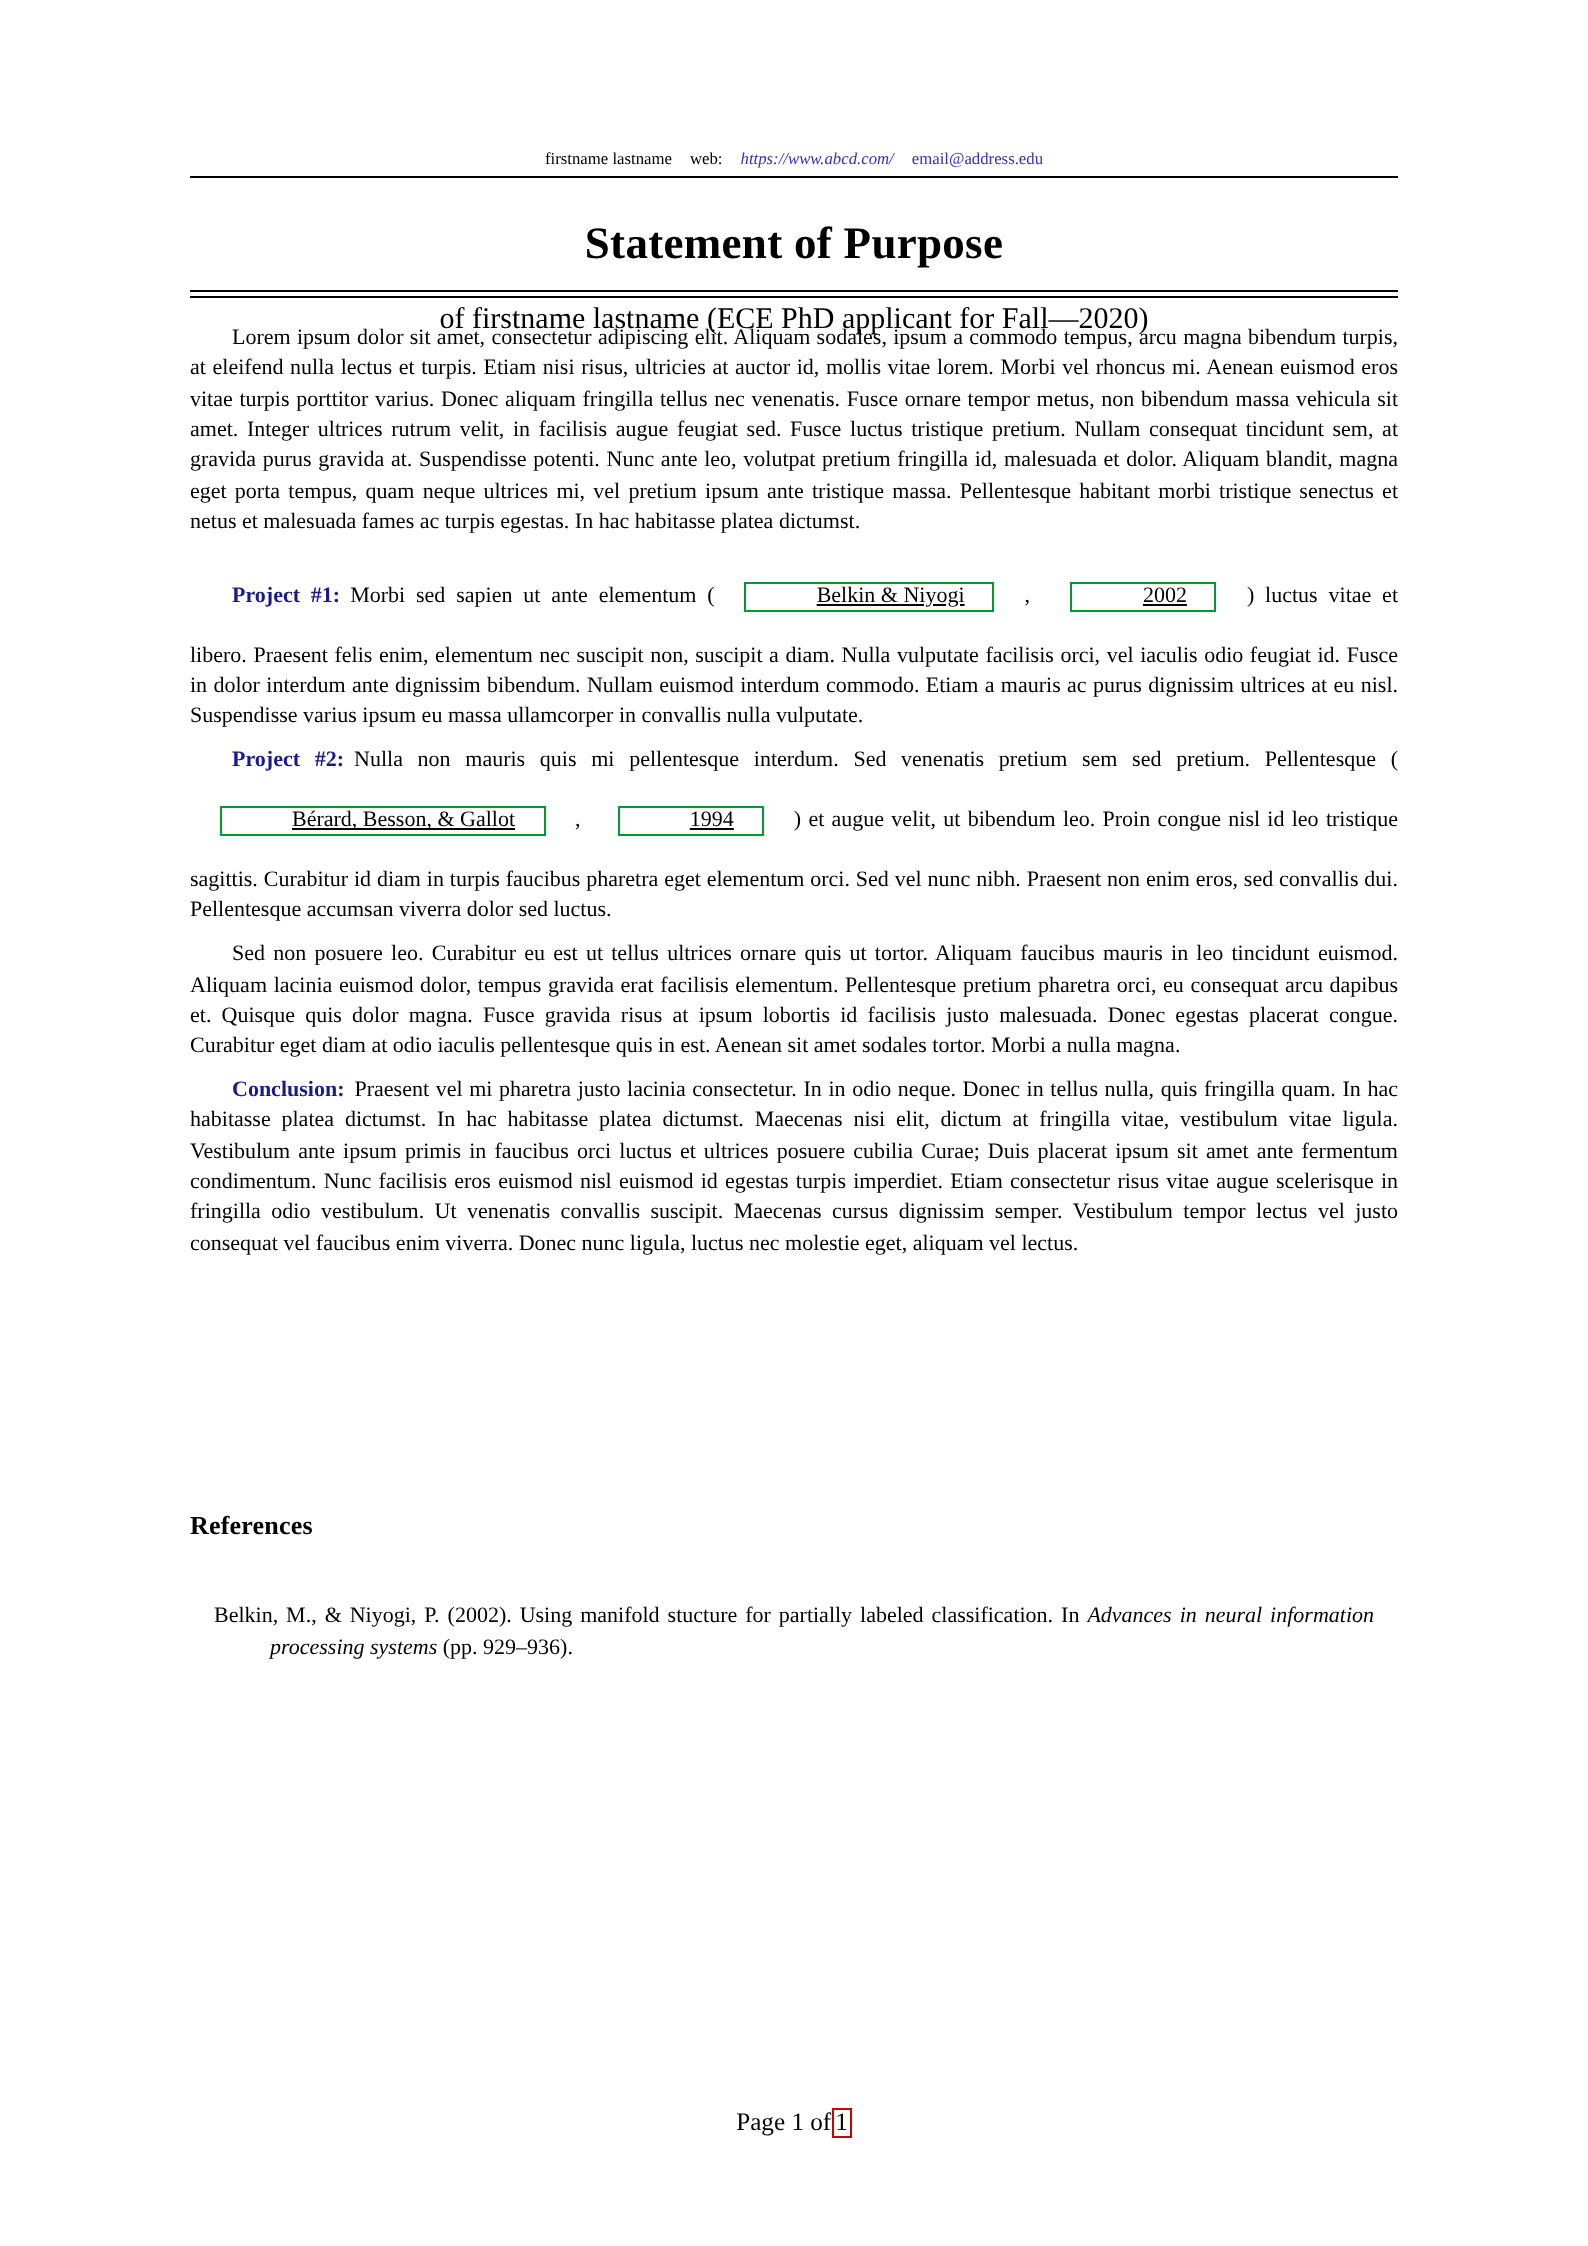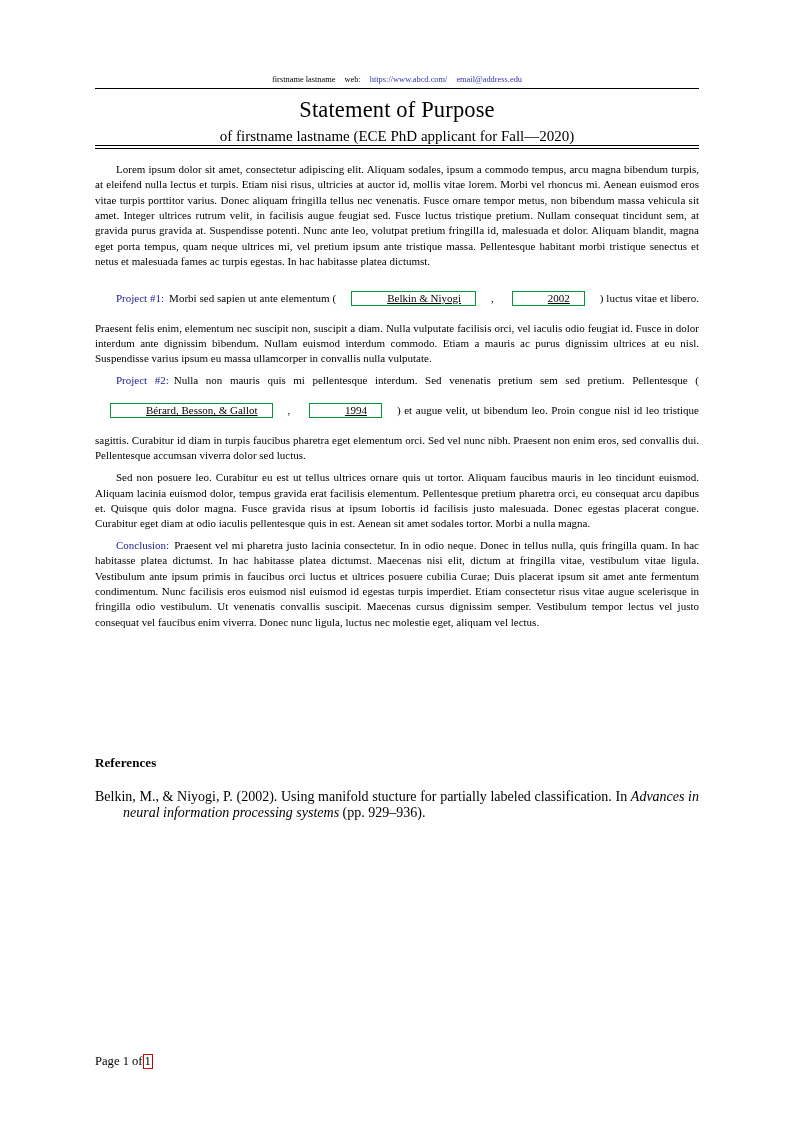--- a/index.html
+++ b/index.html
@@ -31,20 +31,21 @@
     width: 604px;
     text-align: center;
     font-size: 8.4px;
     line-height: 11px;
     white-space: nowrap;
   }
   .runhead .seg { margin-right: 9px; }
   .runhead .seg:last-child { margin-right: 0; }
   .runhead .url {
     color: #3333b2;
+    font-style: italic;
     margin-top: 32px;
   }
   .runhead .email {
     color: #3333b2;
   }
 
   .rule-top {
     position: absolute;
     left: 95px;
     top: 88px;
@@ -58,22 +59,22 @@
     position: absolute;
     left: 95px;
     top: 93px;
     width: 604px;
     text-align: center;
   }
   .doc-title {
     font-size: 22.5px;
     line-height: 26px;
     letter-spacing: 0.15px;
-    margin: 4px;
-    font-weight: normal;
+    margin: 16px;
+    font-weight: bold;
   }
   .doc-subtitle {
     font-size: 15px;
     line-height: 19px;
     margin: 2px 0 0 0;
     font-weight: normal;
   }
 
   .rule-dbl {
     position: absolute;
@@ -99,21 +100,21 @@
     line-height: 15.35px;
     text-align: justify;
     text-indent: 21px;
     hyphens: auto;
     -webkit-hyphens: auto;
   }
   p.para + p.para { margin-top: 6.5px; }
 
   .runin {
     color: #1a1a8c;
-    font-weight: normal;
+    font-weight: bold;
   }
   .runin-gap { display: inline-block; width: 5px; }
 
   
   .cite-box {
     border: 0.9px solid #009933;
     padding: 0 14px;
     margin: 15px;
     display: inline-block;
     line-height: 12.6px;
@@ -132,36 +133,37 @@
     margin: 0;
     letter-spacing: 0.1px;
   }
   .refs-list {
     position: absolute;
     left: 95px;
     top: 789px;
     width: 604px;
   }
   .ref-entry {
-    font-size: 14px;
+    font-size: 11px;
     line-height: 15.6px;
     text-align: justify;
     padding-left: 28px;
     text-indent: -28px;
-    margin: 0;
+    margin: 12px;
   }
   .ref-entry + .ref-entry { margin-top: 0.5px; }
   .ref-entry i { font-style: italic; }
 
   
   .footer {
     position: absolute;
     left: 95px;
     top: 1053px;
     width: 604px;
+    text-align: center;
     font-size: 12.6px;
     line-height: 16px;
   }
   .pagebox {
     border: 1.1px solid #cc0000;
     padding: 0 1px;
     display: inline-block;
     line-height: 13px;
   }
 </style>

